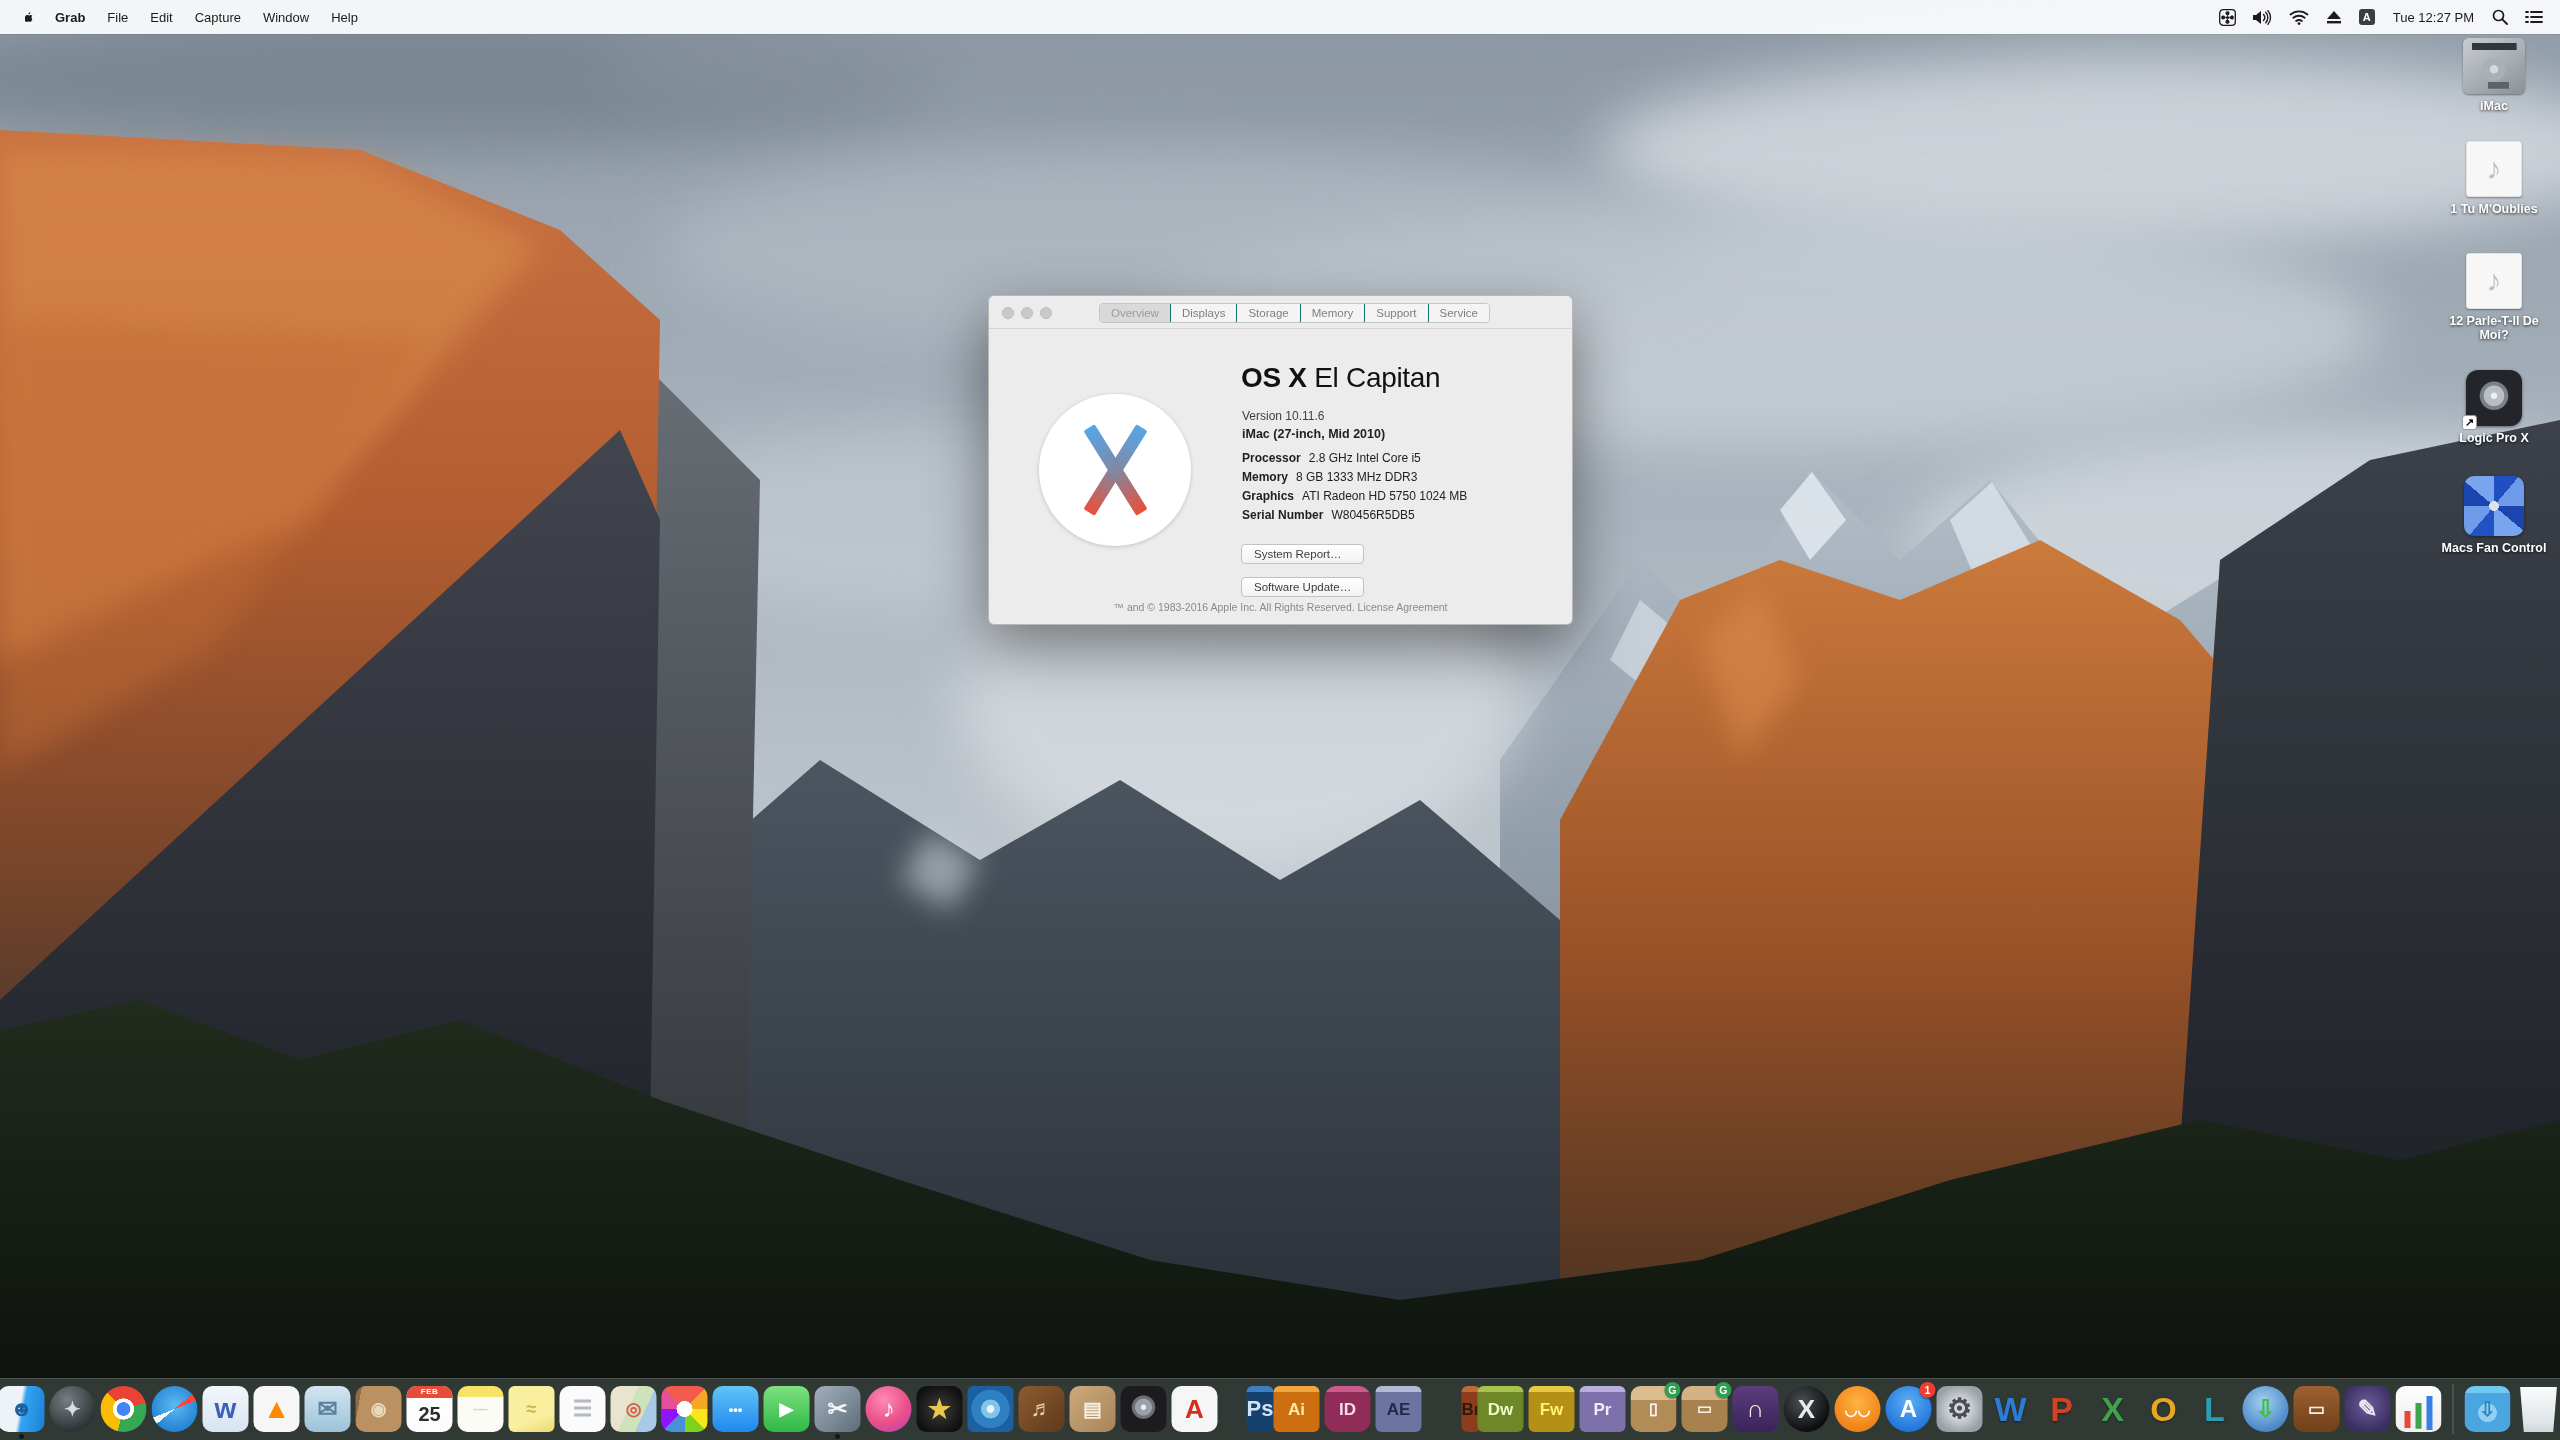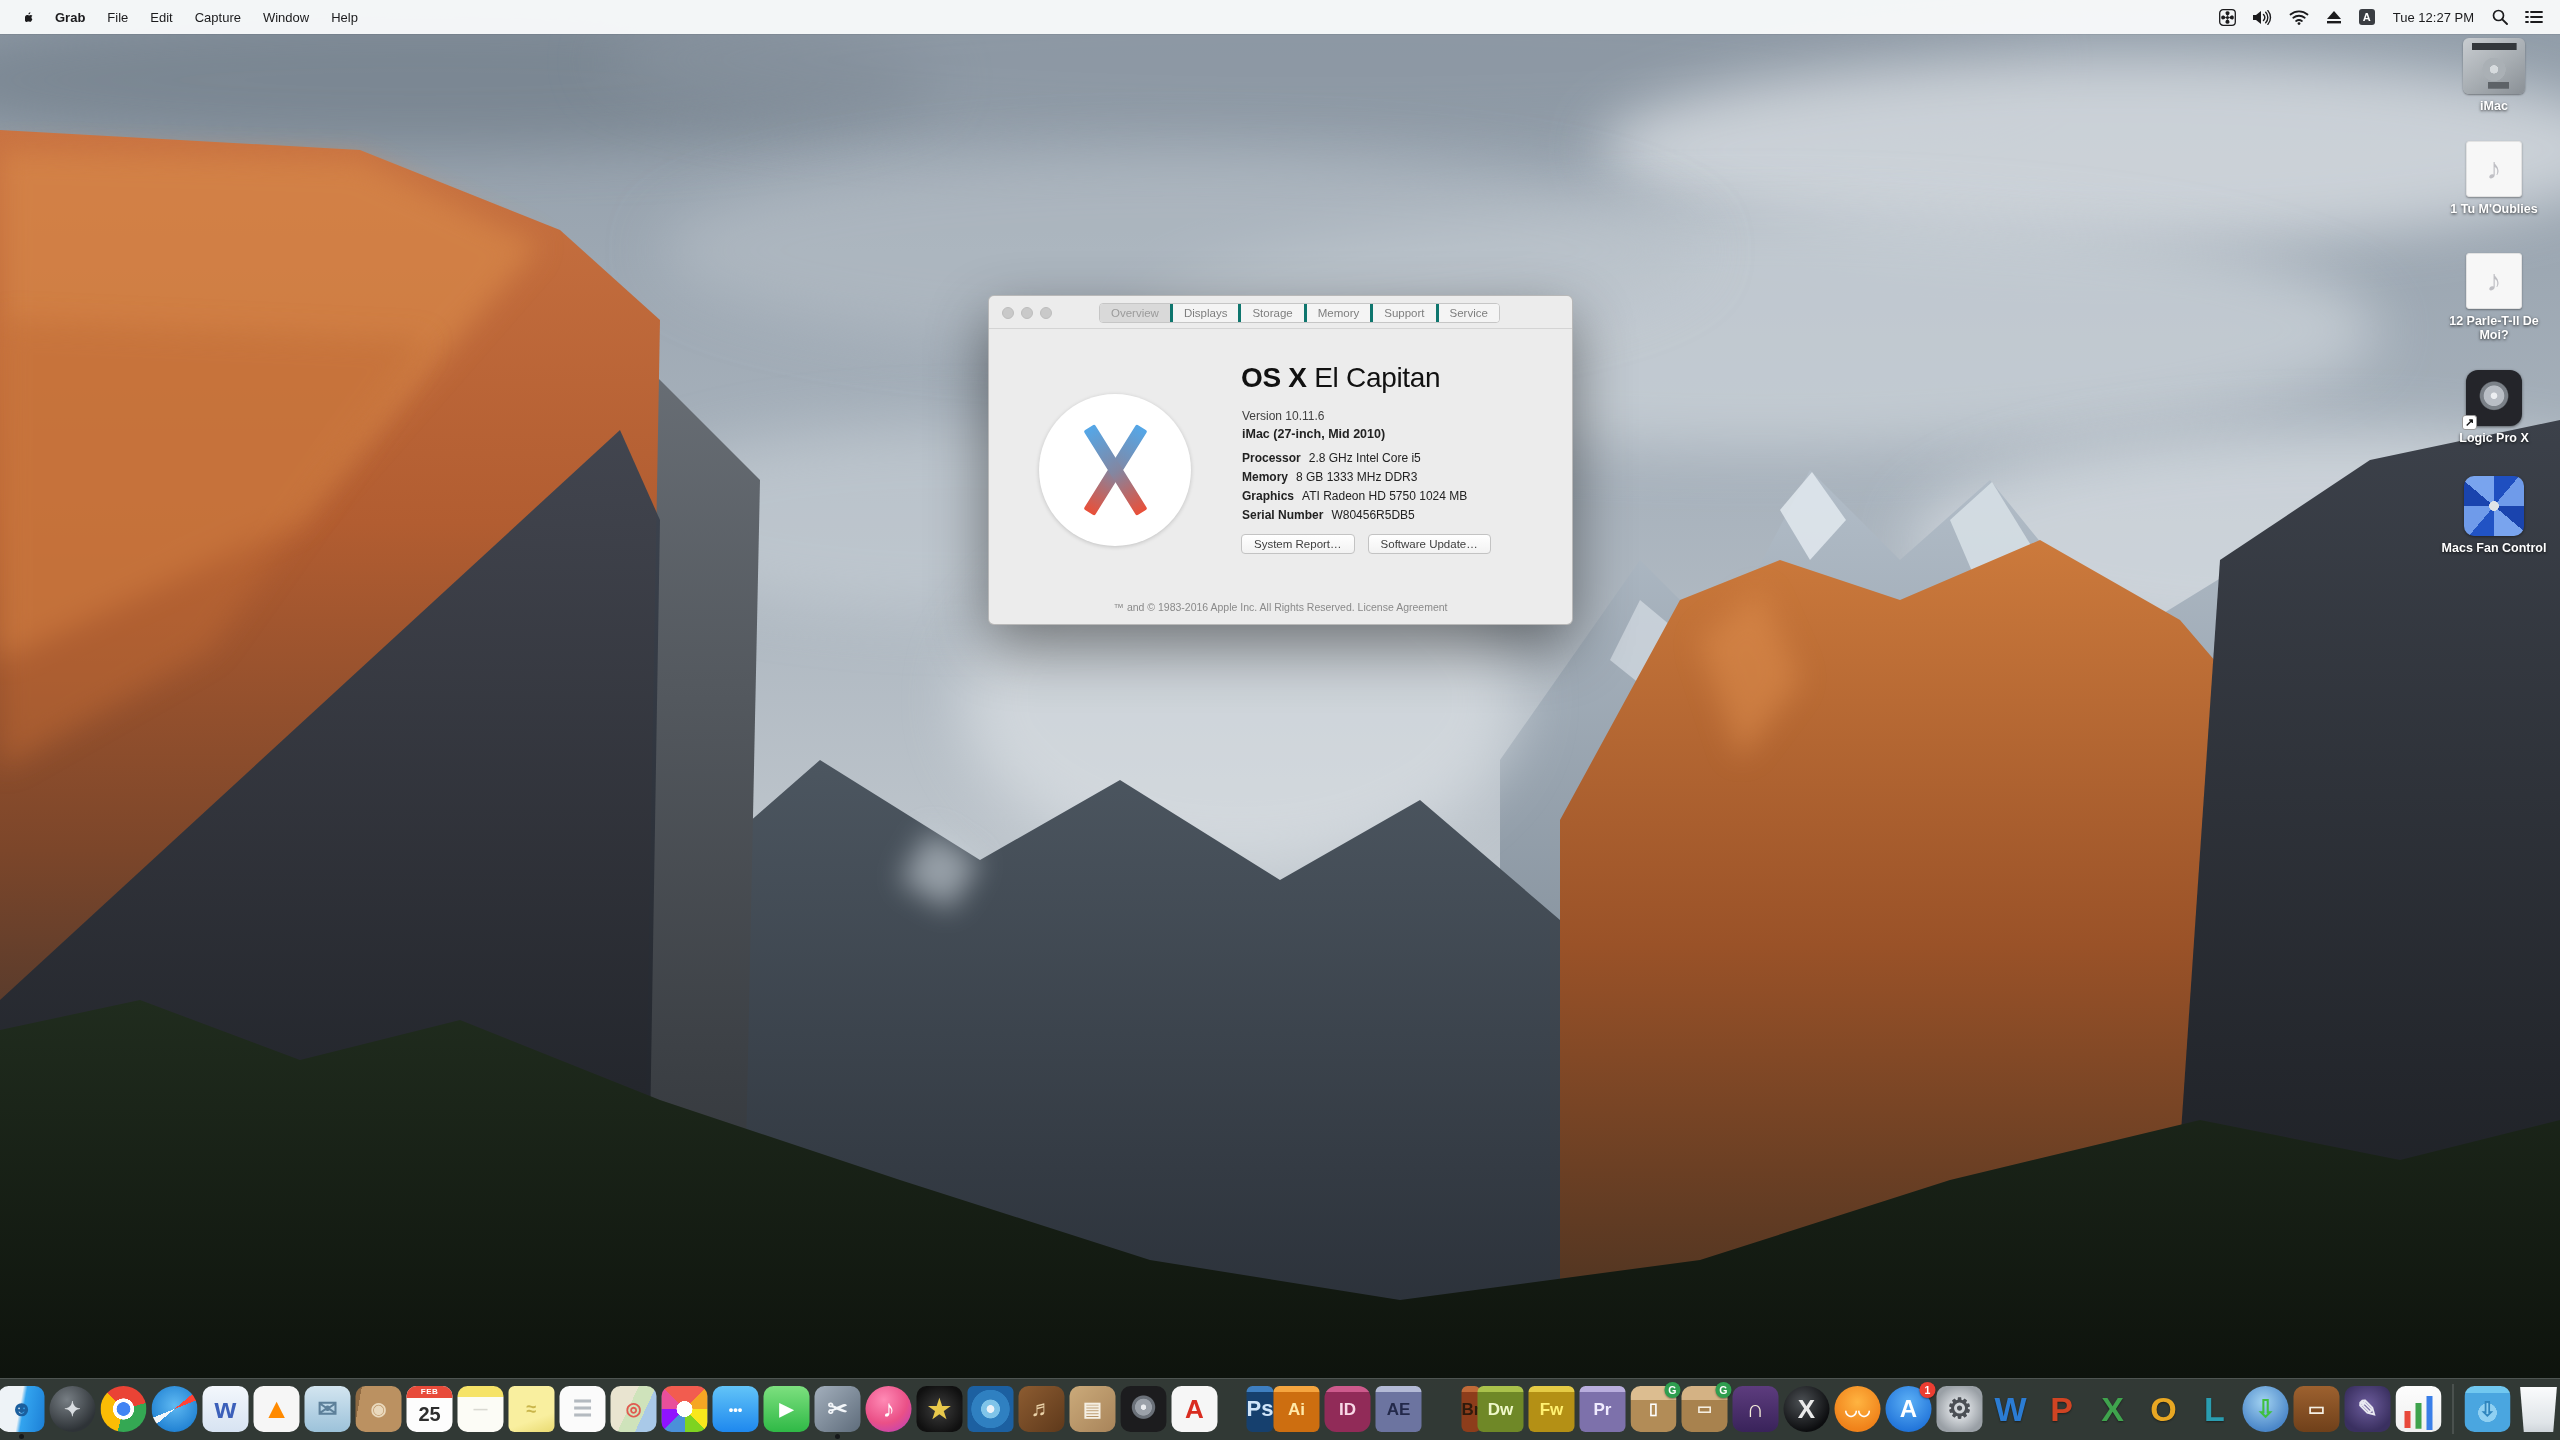--- a/index.html
+++ b/index.html
@@ -26,40 +26,40 @@
   
   .about-window { position:absolute; left:988px; top:295px; width:585px; height:330px;
     background:#ececec; border-radius:6px; border:1px solid rgba(0,0,0,.22);
     box-shadow:0 22px 60px rgba(0,0,0,.45); z-index:40; }
   .titlebar { position:relative; height:33px; border-bottom:1px solid #d4d4d4; }
   .traffic { position:absolute; top:11px; left:13px; display:flex; gap:7px; }
   .tl-btn { width:12px; height:12px; border-radius:50%; background:#c9c9c9; border:1px solid #bdbdbd; }
   .tabs { position:absolute; left:110px; top:7px; display:flex; height:20px;
     border:1px solid #c6c6c6; border-radius:4px; overflow:hidden; background:#f4f4f4; }
   .tab { padding:0 11px; font-size:11.5px; color:#7e7e7e; display:flex; align-items:center;
-    border-right:3px solid #0f766e; background:#f4f4f4; }
+    border-right:1px solid #0f766e; background:#f4f4f4; }
   .tab:last-child { border-right:none; }
   .tab.selected { background:#d9d9d9; color:#9b9b9b; }
 
   .osx-logo { position:absolute; left:50px; top:98px; width:152px; height:152px; border-radius:50%;
     background:#ffffff; box-shadow:0 1px 4px rgba(0,0,0,.18); overflow:hidden; }
   .x-leg { position:absolute; left:70px; top:26px; width:13px; height:100px; border-radius:2px;
     background:linear-gradient(180deg,#54a7e8 0%, #8486a0 52%, #ea4f38 100%); }
   .x-leg.l1 { transform:rotate(32deg); }
   .x-leg.l2 { transform:rotate(-32deg); }
 
   .win-title { position:absolute; left:252px; top:66px; font-size:28px; color:#111;
     letter-spacing:-0.3px; white-space:nowrap; }
   .win-title .bold { font-weight:bold; }
   .win-version { position:absolute; left:253px; top:113px; font-size:12px; color:#3f3f3f; }
   .win-model { position:absolute; left:253px; top:131px; font-size:12.5px; font-weight:bold; color:#222; }
   .specs { position:absolute; left:253px; top:152px; font-size:12px; color:#222; }
   .spec-row { height:19px; display:flex; align-items:center; white-space:nowrap; }
   .spec-label { font-weight:bold; margin-right:8px; }
-  .win-buttons { position:absolute; left:252px; top:238px; display:flex; gap:13px; }
+  .win-buttons { position:absolute; left:252px; top:248px; display:flex; gap:13px;flex-direction:column; }
   .aqua-btn { height:20px; padding:0 12px; background:linear-gradient(#ffffff,#f2f2f2);
     border:1px solid #c3c3c3; border-radius:4px; font-size:11.5px; color:#3d3d3d;
     display:flex; align-items:center; font-family:"Liberation Sans", sans-serif; }
   .win-footer { position:absolute; left:0; right:0; top:305px; text-align:center;
     font-size:10.5px; color:#8a8a8a; white-space:nowrap; }
 
   
   .desk-item { position:absolute; left:2434px; width:120px; text-align:center; z-index:30; }
   .desk-ico { margin:0 auto 5px auto; position:relative; }
   .desk-label { font-size:12.5px; font-weight:bold; color:#ffffff; line-height:14px;

